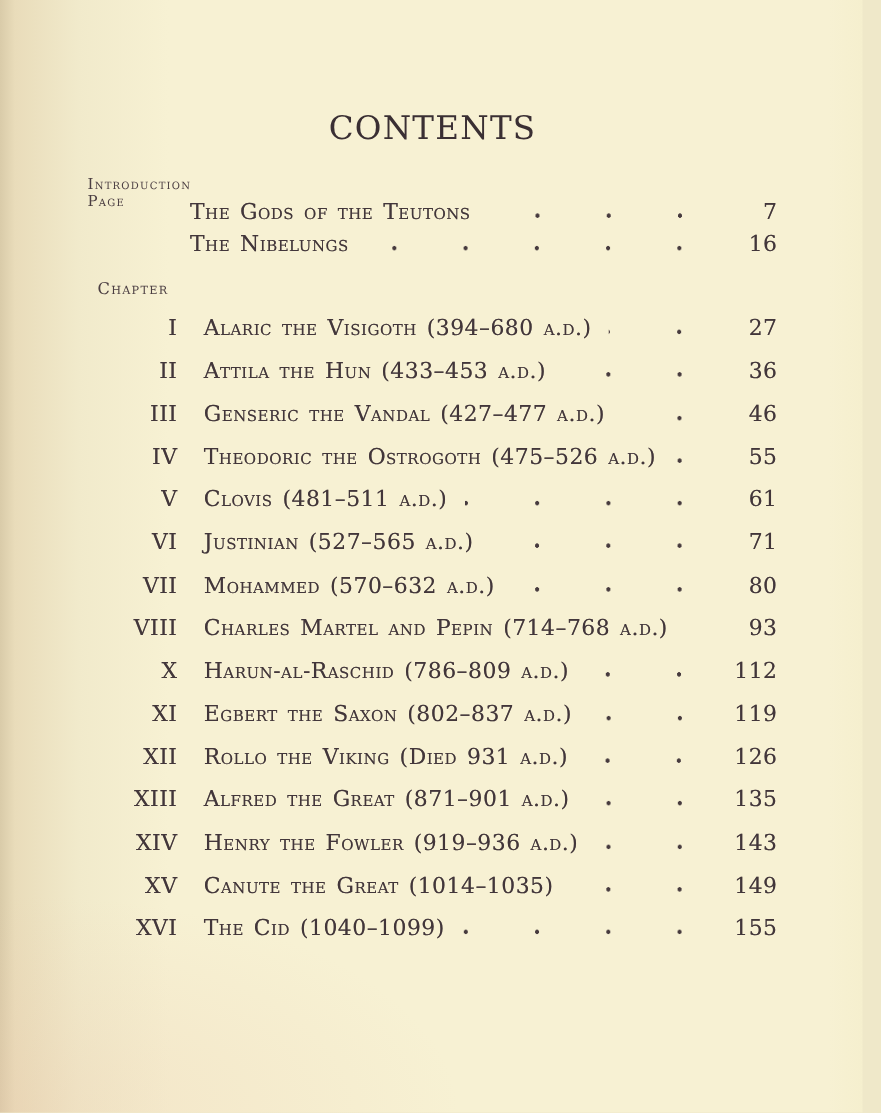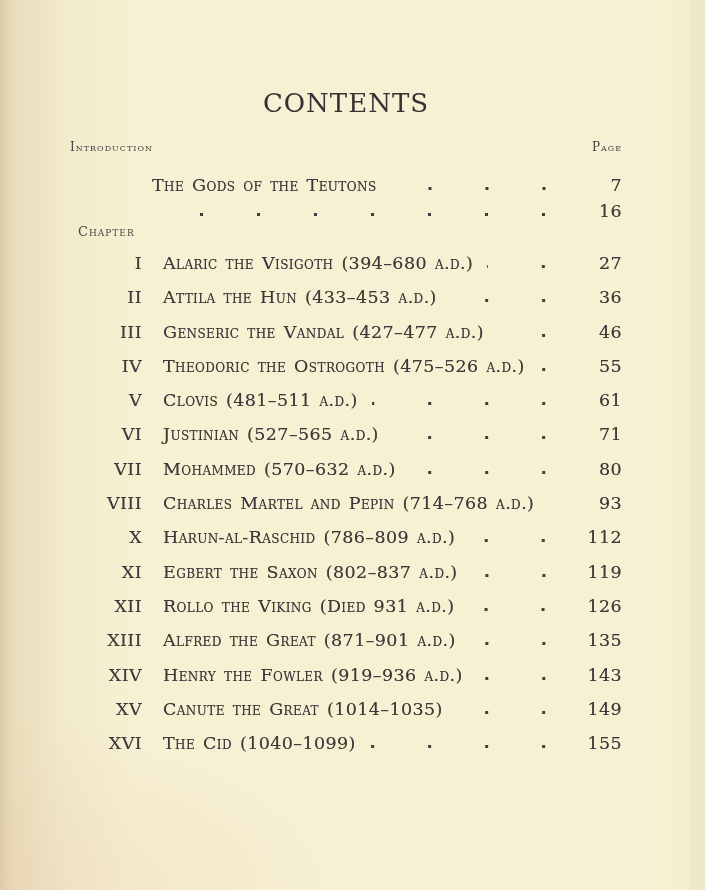--- a/index.html
+++ b/index.html
@@ -22,27 +22,27 @@
   .contents-title {
     position: absolute; top: 88px; left: 26px; width: 640px;
     margin: 0; text-align: center;
     font-size: 26px; font-weight: normal; letter-spacing: 1px;
     font-variant: normal;
     color: #3a2f33;
   }
   .meta-row {
     position: absolute; top: 140px; left: 70px; width: 552px;
     display: flex; justify-content: space-between; align-items: baseline;
-    font-size: 12px; letter-spacing: 1px; color: #4b3e42;
+    font-size: 12px; letter-spacing: 1px; color: #4b3e42; flex-direction: column;
   }
   .section-label {
     position: absolute; top: 224px; left: 78px;
     font-size: 13px; letter-spacing: 1px; color: #4b3e42;
   }
-  .intro-list { position: absolute; top: 172px; left: 152px; width: 470px; }
+  .intro-list { position: absolute; top: 157px; left: 152px; width: 470px; }
   .chapter-list { position: absolute; top: 246px; left: 70px; width: 552px; }
   .row {
     display: flex; align-items: baseline;
     font-size: 17.5px; line-height: 21px;
     letter-spacing: 0.4px; word-spacing: 2px;
     box-sizing: border-box;
     text-shadow: 0 0 0.5px rgba(66,54,58,0.55);
   }
   .intro-row { height: 26px; padding-top: 3px; }
   .chapter-row { height: 34.3px; padding-top: 7px; }
@@ -79,20 +79,21 @@
 
   <div class="intro-list">
 
       <div class="row intro-row">
         <span class="entry-title">The Gods of the Teutons</span>
         <span class="leader"></span>
         <span class="pagenum">7</span>
       </div>
 
       <div class="row intro-row">
+        <span class="entry-title">The Nibelungs</span>
         <span class="leader"></span>
         <span class="pagenum">16</span>
       </div>
     </div>
 
   <div class="section-label">Chapter</div>
 
   <div class="chapter-list">
 
       <div class="row chapter-row">

